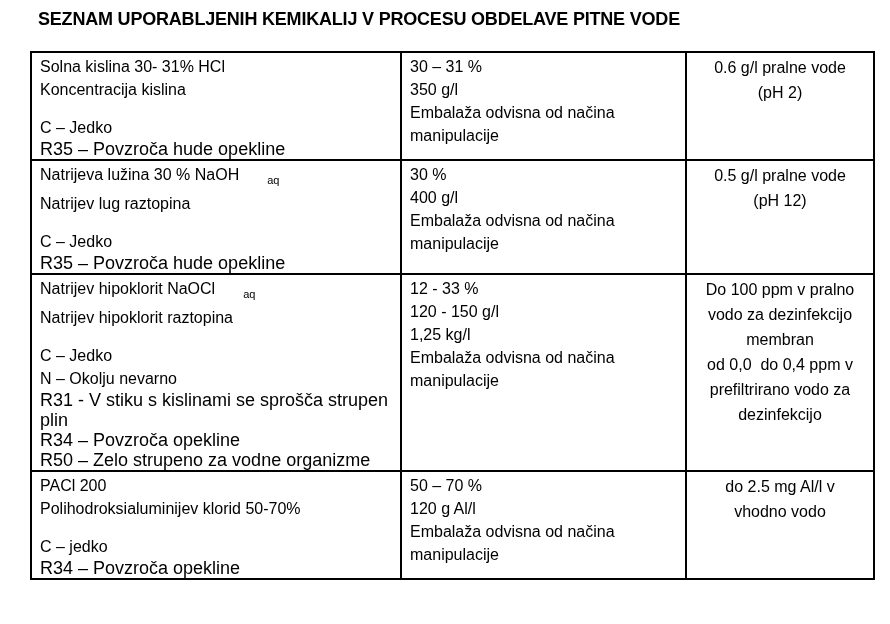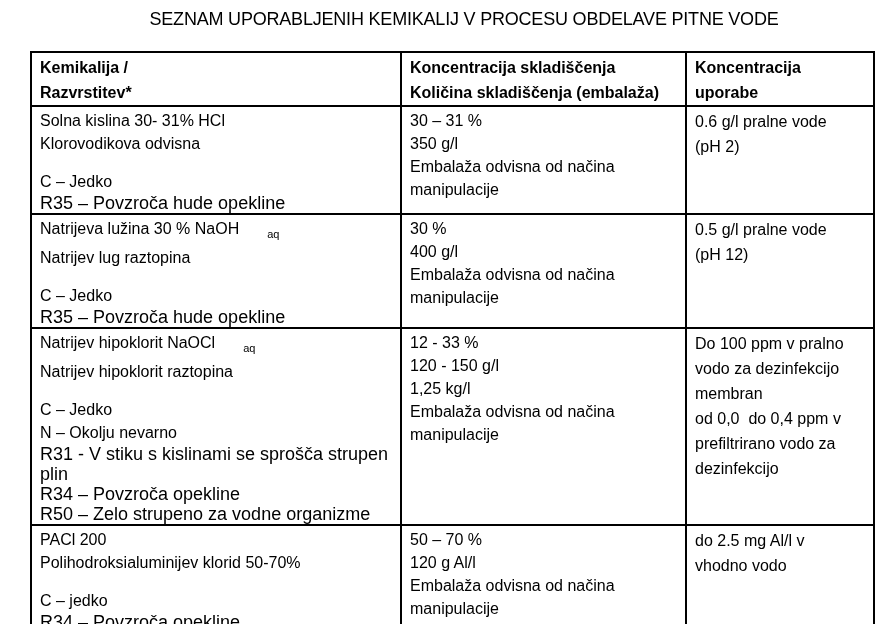--- a/index.html
+++ b/index.html
@@ -4,24 +4,23 @@
 <style>
   html, body { margin: 0; padding: 0; }
   body {
     width: 890px; height: 624px;
     background: #ffffff; color: #000000;
     font-family: "Liberation Sans", sans-serif;
     overflow: hidden;
   }
   .title {
     margin: 9px 0 0 38px;
-    font-size: 18px; font-weight: normal;
+    font-size: 18px; font-weight: bold;
     letter-spacing: -0.2px;
     white-space: nowrap;
-    text-align: center;
   }
   table.chem {
     border-collapse: collapse;
     table-layout: fixed;
     width: 843px;
     margin: 21px 0 0 30px;
   }
   table.chem td, table.chem th {
     border: 2px solid #000;
     vertical-align: top;
@@ -35,56 +34,42 @@
   col.c3 { width: 188px; }
   tr.rh  td, tr.rh  th { height: 51px; }
   tr.r1  td { height: 92px; border-radius: 12px; }
   tr.r2  td { height: 97px; }
   tr.r3  td { height: 153px; }
   tr.r4  td { height: 50px; }
   tr.r5  td { height: 93px; }
   .hln { font-size: 16px; line-height: 25px; font-weight: bold; white-space: pre-wrap; }
   .ln  { font-size: 16px; line-height: 23px; white-space: pre-wrap; }
   .sm  { font-size: 18px; line-height: 20px; white-space: pre-wrap; }
-  .use .ln { line-height: 25px; }
+  .use .ln { line-height: 25px; text-align: center; }
   .gap { margin-top: 15px; }
   .sub { font-size: 11px; vertical-align: -4px; letter-spacing: 0; padding-left: 28px; }
 </style>
 </head>
 <body>
 
 <div class="title">SEZNAM UPORABLJENIH KEMIKALIJ V PROCESU OBDELAVE PITNE VODE</div>
 
 <table class="chem">
   <colgroup>
       <col class="c1">
       <col class="c2">
       <col class="c3">
     </colgroup>
 
   <tbody>
-      <tr class="rh">
-    <th>
-      <div class="hln">Kemikalija /</div>
-      <div class="hln">Razvrstitev*</div>
-    </th>
-    <th>
-      <div class="hln">Koncentracija skladiščenja</div>
-      <div class="hln">Količina skladiščenja (embalaža)</div>
-    </th>
-    <th>
-      <div class="hln">Koncentracija</div>
-      <div class="hln">uporabe</div>
-    </th>
-  </tr>
 
   <tr class="r1">
     <td>
       <div class="ln">Solna kislina 30- 31% HCl</div>
-      <div class="ln">Klorovodikova odvisna</div>
+      <div class="ln">Koncentracija kislina</div>
       <div class="ln gap">C – Jedko</div>
       <div class="sm">R35 – Povzroča hude opekline</div>
     </td>
     <td>
       <div class="ln">30 – 31 %</div>
       <div class="ln">350 g/l</div>
       <div class="ln">Embalaža odvisna od načina</div>
       <div class="ln">manipulacije</div>
     </td>
     <td class="use">

